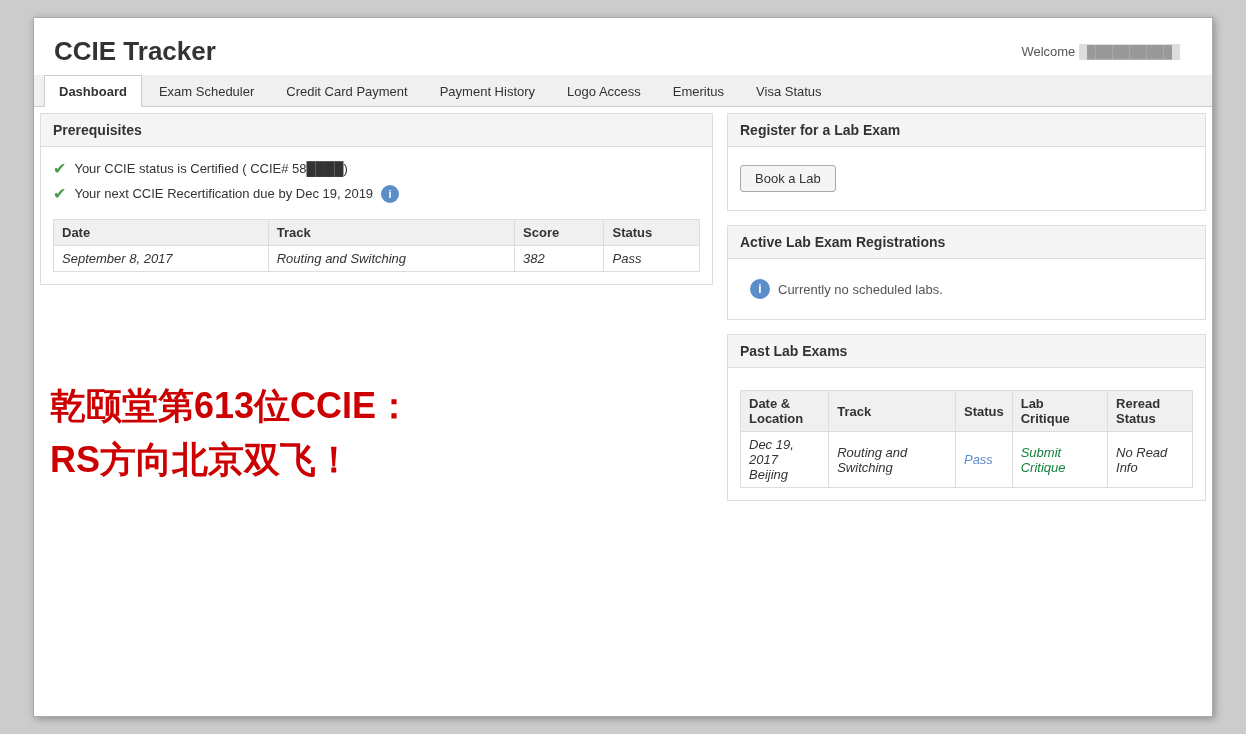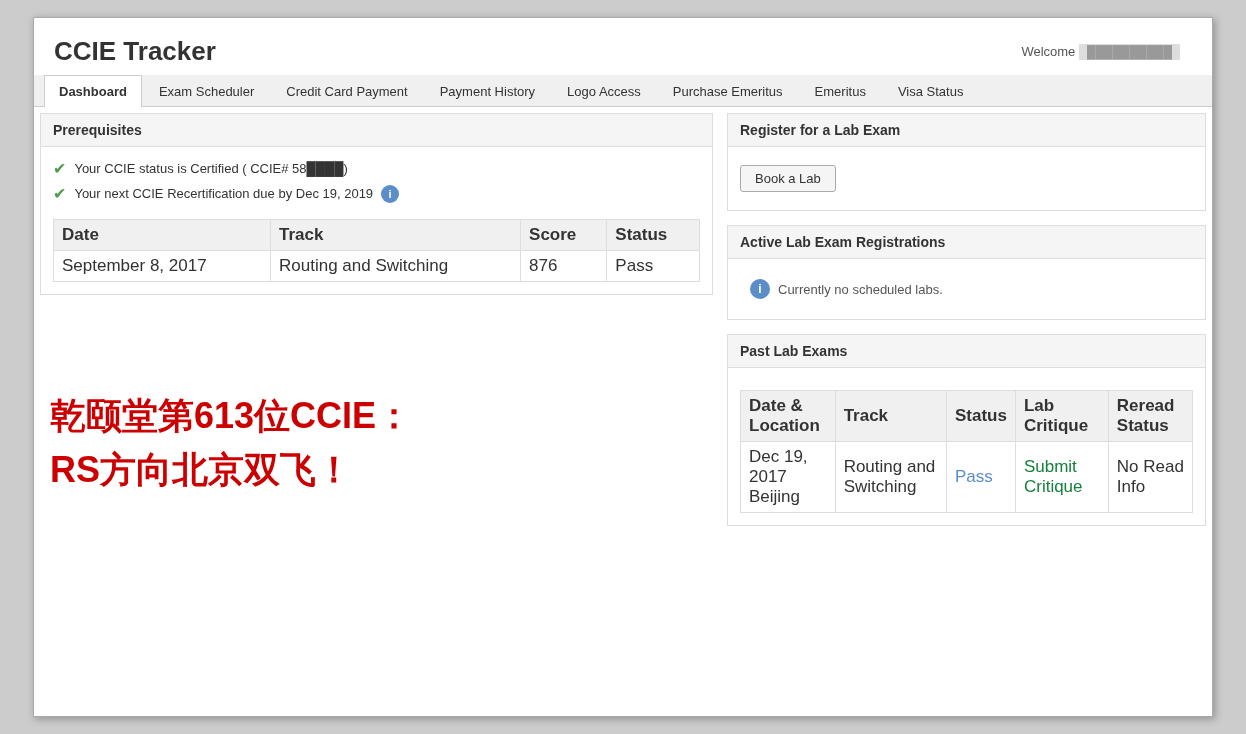--- a/index.html
+++ b/index.html
@@ -120,36 +120,37 @@
       font-size: 11px;
       font-weight: bold;
       margin-left: 8px;
       cursor: pointer;
       flex-shrink: 0;
     }
     table.data-table {
       width: 100%;
       border-collapse: collapse;
       margin-top: 10px;
-      font-size: 17px;
+      font-size: 13px;
     }
     table.data-table thead tr {
       background: #f0f0f0;
     }
     table.data-table th {
       text-align: left;
       padding: 5px 8px;
       border: 1px solid #ddd;
       font-weight: bold;
       color: #333;
     }
     table.data-table td {
       padding: 5px 8px;
       border: 1px solid #ddd;
       color: #333;
+      font-style: italic;
     }
     table.data-table tbody tr:nth-child(even) {
       background: #f9f9f9;
     }
     .scrollable-table {
       max-height: 80px;
       overflow-y: auto;
     }
     .book-lab-btn {
       border: 1px solid #aaa;
@@ -219,21 +220,20 @@
       <span class="welcome-name">██████████</span>
     </div>
   </div>
 
   <div class="nav-tabs">
     <div class="nav-tab active">Dashboard</div>
     <div class="nav-tab">Exam Scheduler</div>
     <div class="nav-tab">Credit Card Payment</div>
     <div class="nav-tab">Payment History</div>
     <div class="nav-tab">Logo Access</div>
-    <div class="nav-tab">Purchase Emeritus</div>
     <div class="nav-tab">Emeritus</div>
     <div class="nav-tab">Visa Status</div>
   </div>
 
   <div class="content">
 
     <div class="left-panel">
       <div class="card">
         <div class="card-header">Prerequisites</div>
         <div class="card-body">
@@ -254,21 +254,21 @@
                   <th>Date</th>
                   <th>Track</th>
                   <th>Score</th>
                   <th>Status</th>
                 </tr>
               </thead>
               <tbody>
                 <tr>
                   <td>September 8, 2017</td>
                   <td>Routing and Switching</td>
-                  <td>876</td>
+                  <td>382</td>
                   <td>Pass</td>
                 </tr>
               </tbody>
             </table>
           </div>
         </div>
       </div>
 
       <div class="watermark-area">
         <div class="big-red-text">

